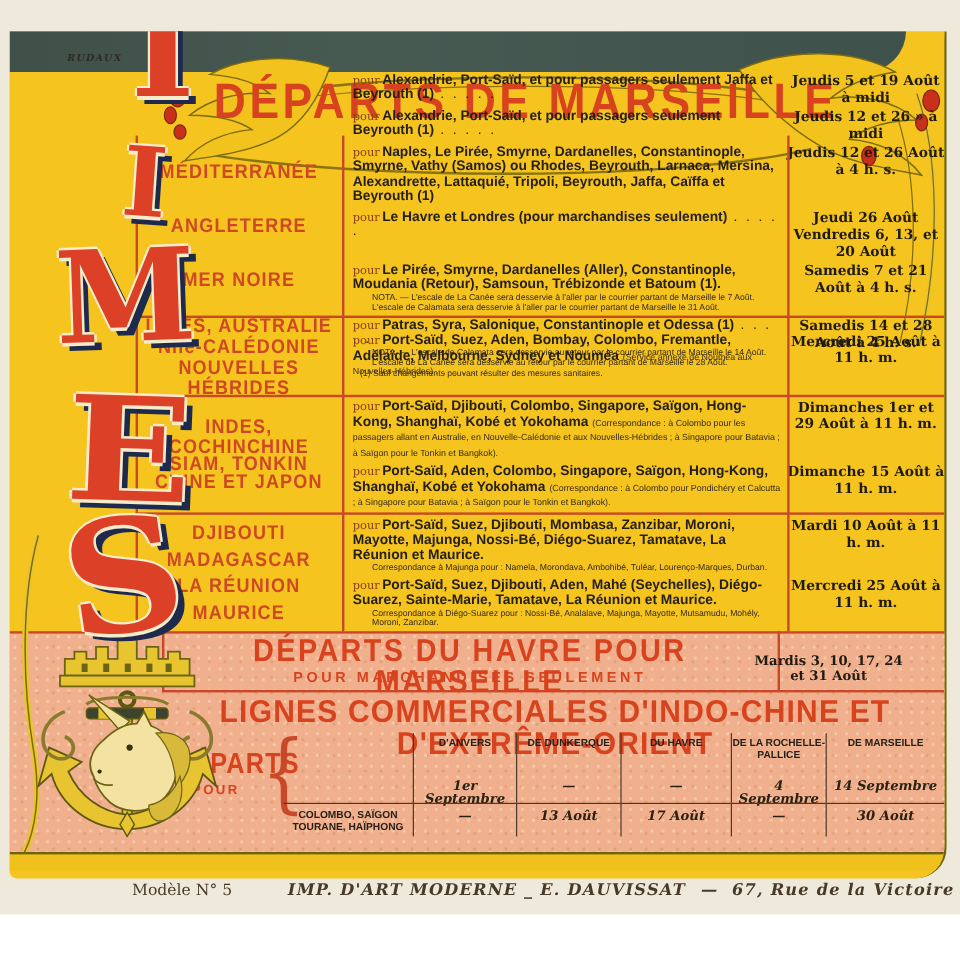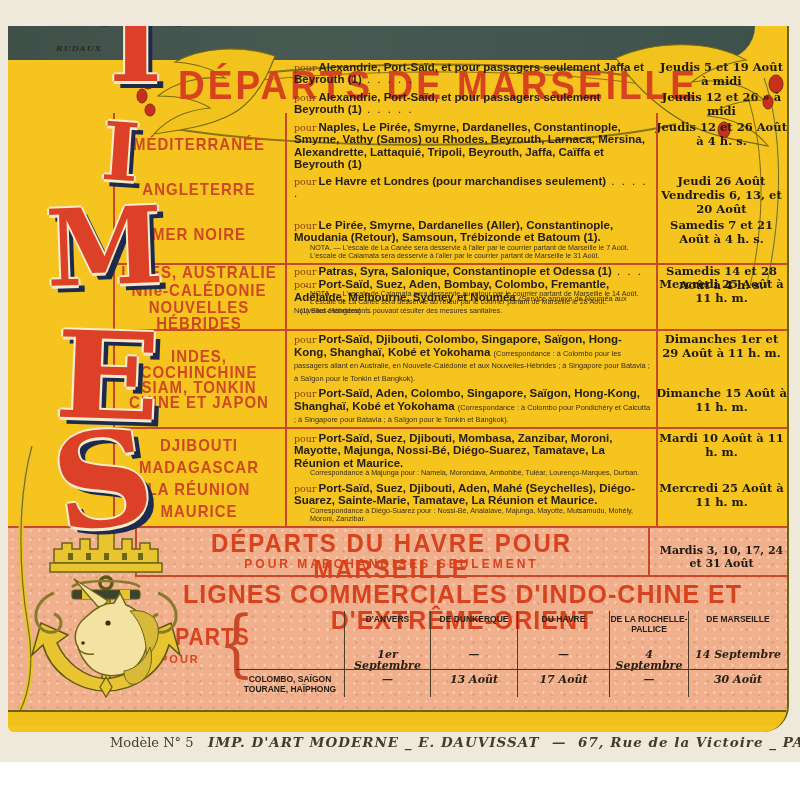--- a/index.html
+++ b/index.html
@@ -45,21 +45,21 @@
   .lead::after{content:"  .      .      .      .      .";color:#27201A;font-weight:400;letter-spacing:2px;}
   
   .salmon{position:absolute;left:0;top:500px;width:781px;height:184px;z-index:3;
           background:#F0B08D;
           background-image:radial-gradient(#f7c9a9 1px,transparent 1.6px),radial-gradient(#e49e77 1px,transparent 1.5px);
           background-size:9px 9px,13px 13px;background-position:0 0,4px 6px;}
   .havre-title{position:absolute;left:127px;top:6px;width:513px;text-align:center;
                font:700 24px/1 "Liberation Sans",sans-serif;color:#D8431F;letter-spacing:2px;transform:scaleY(1.1);}
   .havre-sub{position:absolute;left:127px;top:32px;width:513px;text-align:center;
              font:700 12px/1 "Liberation Sans",sans-serif;color:#D8431F;letter-spacing:3px;}
-  .havre-date{position:absolute;left:644px;top:18px;width:139px;text-align:center;
+  .havre-date{position:absolute;left:613px;top:18px;width:139px;text-align:center;
               font:700 11px/13px "DejaVu Serif",serif;color:#1F1A12;}
   .rline-h{position:absolute;height:2px;background:#C8492A;}
   .rline-v{position:absolute;width:2px;background:#C8492A;}
   .lignes-title{position:absolute;left:130px;top:56px;width:649px;text-align:center;
                 font:700 25px/1 "Liberation Sans",sans-serif;color:#D8431F;letter-spacing:1px;transform:scaleY(1.05);}
   
   .departs{position:absolute;left:136px;top:100px;width:90px;color:#D8431F;}
   .departs .d1{font:700 21px/1 "Liberation Sans",sans-serif;letter-spacing:1px;transform:scaleY(1.15);}
   .departs .d2{font:700 11px/1 "Liberation Sans",sans-serif;letter-spacing:2px;margin:7px 0 0 16px;}
   .brace{position:absolute;left:210px;top:88px;font:400 58px/1 "DejaVu Serif",serif;color:#C8492A;
@@ -75,21 +75,21 @@
   .ct{border-top:1px solid #4A3A26;}
   
   .bot-band{position:absolute;left:0;top:684px;width:781px;height:14px;background:#F0C01C;
             border-top:2px solid #6B6414;z-index:5;}
   .left-swirl{position:absolute;left:6px;top:420px;z-index:4;}
   
   .emblem{position:absolute;left:12px;top:505px;z-index:5;}
   
   .footer{position:absolute;left:110px;top:733px;width:580px;text-align:center;color:#473A28;white-space:nowrap;}
   .footer .f1{font:400 13px "DejaVu Serif",serif;margin-right:10px;}
-  .footer .f2{font:italic 700 13.5px "DejaVu Serif",serif;letter-spacing:1px;}
+  .footer .f2{font:italic 700 13.5px "DejaVu Serif",serif;letter-spacing:1px;margin-left:32px;}
   .footer .f3{font:italic 700 13.5px "DejaVu Serif",serif;margin:0 8px;}
   .footer .f4{font:italic 700 13.5px "DejaVu Serif",serif;letter-spacing:1px;}
 </style>
 </head>
 <body>
 
 <div class="mat"></div>
 
 <div class="poster">
 

